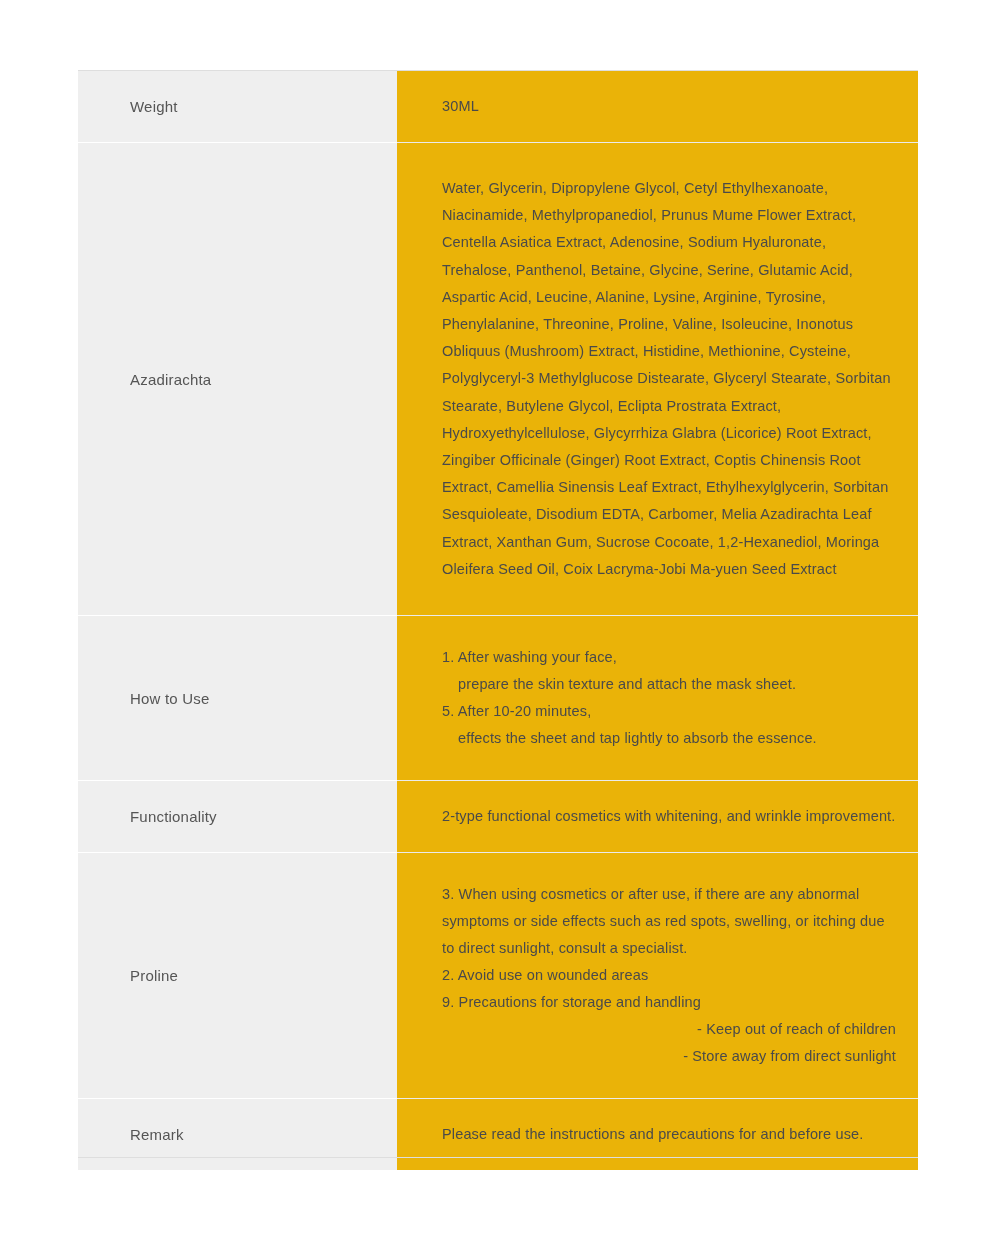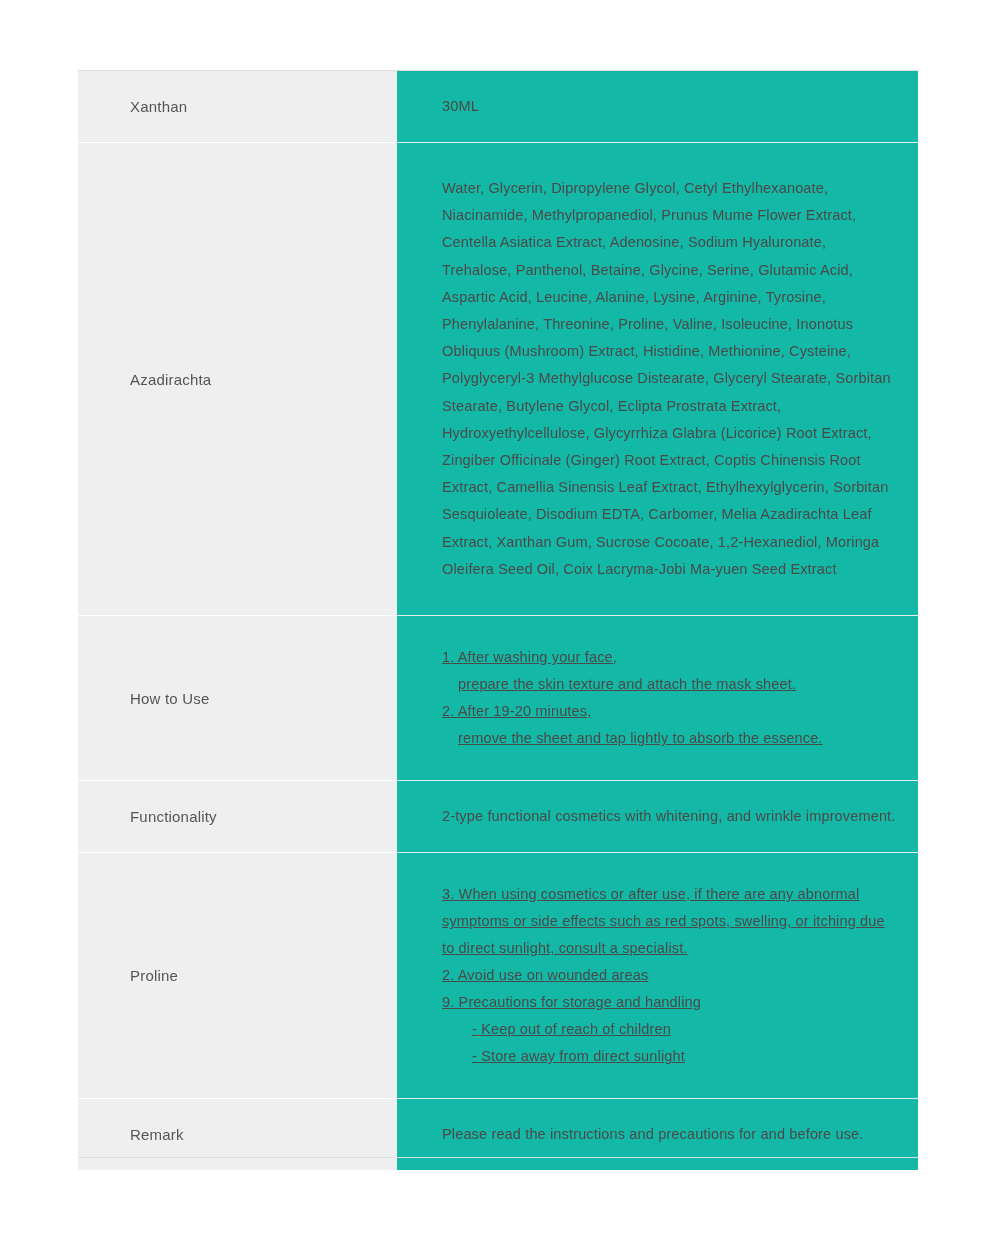--- a/index.html
+++ b/index.html
@@ -47,21 +47,21 @@
     text-align: left;
     vertical-align: middle;
     border-bottom: 1px solid #ffffff;
   }
 
   .spec-row:last-child .spec-label {
     border-bottom: none;
   }
 
   .spec-value {
-    background: #14b8a6;
+    background: #eab308;
     color: #4a4a4a;
     font-size: 14.5px;
     line-height: 27px;
     letter-spacing: 0.15px;
     padding: 26px 22px 26px 45px;
     border-bottom: 1px solid #ebebeb;
     vertical-align: middle;
   }
 
   .spec-row:last-child .spec-value {
@@ -94,51 +94,50 @@
     left: 78px;
     top: 1157px;
     width: 840px;
     height: 1px;
     background: #dedede;
   }
 
   .lines .line {
     display: block;
     white-space: pre-wrap;
-    text-decoration: underline;
   }
   .lines .line.indent-1 { padding-left: 16px; }
-  .lines .line.indent-2 { padding-left: 30px; }
+  .lines .line.indent-2 { padding-left: 30px; text-align: right; }
 </style>
 </head>
 <body>
 
 <div class="page">
 
   <table class="spec-table">
     <tbody>
 
       <tr class="spec-row row-weight">
-        <th class="spec-label">Xanthan</th>
+        <th class="spec-label">Weight</th>
         <td class="spec-value">30ML</td>
       </tr>
 
       <tr class="spec-row row-ingredient">
         <th class="spec-label">Azadirachta</th>
         <td class="spec-value">Water, Glycerin, Dipropylene Glycol, Cetyl Ethylhexanoate, Niacinamide, Methylpropanediol, Prunus Mume Flower Extract, Centella Asiatica Extract, Adenosine, Sodium Hyaluronate, Trehalose, Panthenol, Betaine, Glycine, Serine, Glutamic Acid, Aspartic Acid, Leucine, Alanine, Lysine, Arginine, Tyrosine, Phenylalanine, Threonine, Proline, Valine, Isoleucine, Inonotus Obliquus (Mushroom) Extract, Histidine, Methionine, Cysteine, Polyglyceryl-3 Methylglucose Distearate, Glyceryl Stearate, Sorbitan Stearate, Butylene Glycol, Eclipta Prostrata Extract, Hydroxyethylcellulose, Glycyrrhiza Glabra (Licorice) Root Extract, Zingiber Officinale (Ginger) Root Extract, Coptis Chinensis Root Extract, Camellia Sinensis Leaf Extract, Ethylhexylglycerin, Sorbitan Sesquioleate, Disodium EDTA, Carbomer, Melia Azadirachta Leaf Extract, Xanthan Gum, Sucrose Cocoate, 1,2-Hexanediol, Moringa Oleifera Seed Oil, Coix Lacryma-Jobi Ma-yuen Seed Extract</td>
       </tr>
 
 
       <tr class="spec-row row-howto">
         <th class="spec-label">How to Use</th>
         <td class="spec-value lines">
             <span class="line">1. After washing your face,</span>
             <span class="line indent-1">prepare the skin texture and attach the mask sheet.</span>
-            <span class="line">2. After 19-20 minutes,</span>
-            <span class="line indent-1">remove the sheet and tap lightly to absorb the essence.</span>
+            <span class="line">5. After 10-20 minutes,</span>
+            <span class="line indent-1">effects the sheet and tap lightly to absorb the essence.</span>
           </td>
       </tr>
 
       <tr class="spec-row row-functionality">
         <th class="spec-label">Functionality</th>
         <td class="spec-value">2-type functional cosmetics with whitening, and wrinkle improvement.</td>
       </tr>
 
       <tr class="spec-row row-caution">
         <th class="spec-label">Proline</th>

